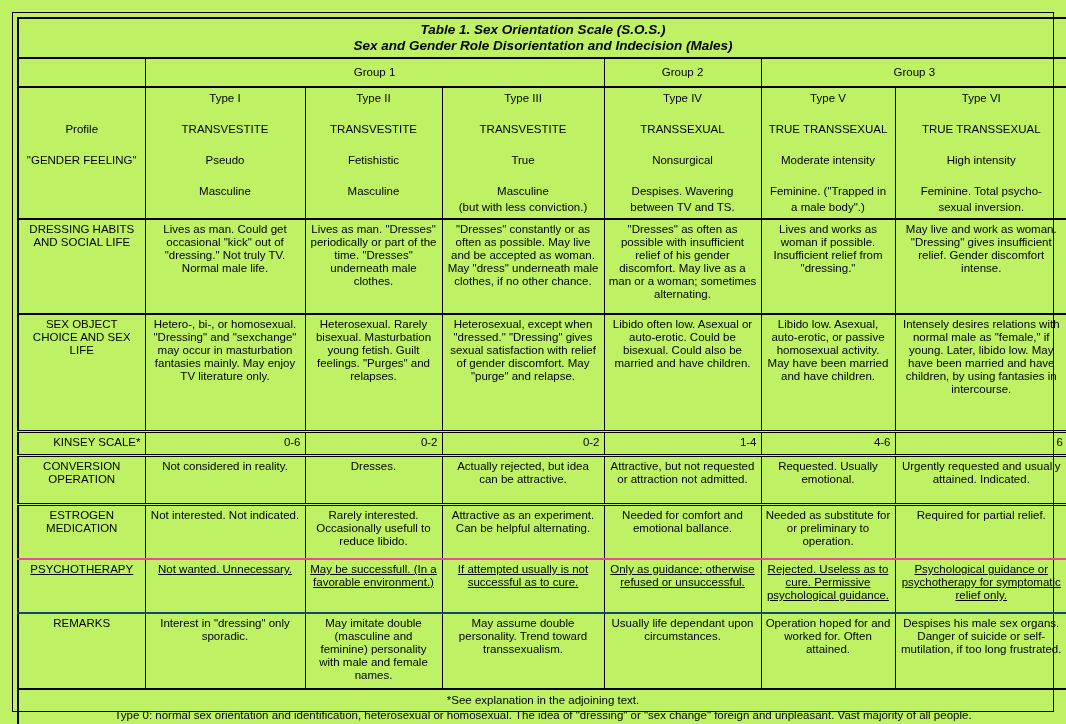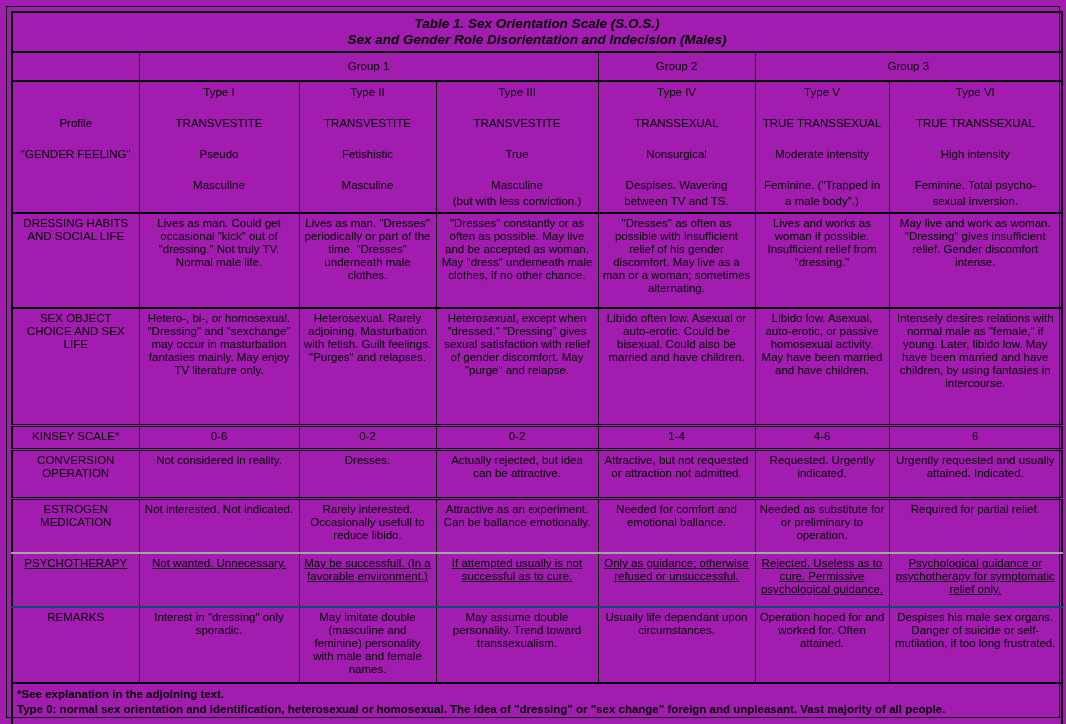--- a/index.html
+++ b/index.html
@@ -1,18 +1,18 @@
 <!DOCTYPE html>
 <html><head>
 <meta charset="utf-8">
 <style>
   html,body{margin:0;padding:0;background:#ffffff;}
   .page{
-    width:1066px;height:724px;box-sizing:border-box;background:#a21caf;
-    padding:6px;font-family:"Liberation Sans", sans-serif;color:#000;
+    width:1066px;height:724px;box-sizing:border-box;background:#bef264;
+    padding:12px;font-family:"Liberation Sans", sans-serif;color:#000;
   }
   .frame{
     box-sizing:border-box;width:100%;height:100%;
     border:1px solid #000;padding:4px;
   }
   table.sos{
     border-collapse:collapse;table-layout:fixed;width:1050px;
     border:2px solid #000;
   }
   table.sos td{
@@ -30,40 +30,40 @@
   col.c-t6{width:173px}
   
   td.vdouble{border-left:3px double #000;}
   td.vgroup{border-left:2px solid #000;}
   
   tr.r-title td{border-bottom:2px solid #000;}
   tr.r-group td{border-bottom:2px solid #000;}
   tr.r-profile td{border-bottom:2px solid #000;}
   tr.r-dressing td{border-bottom:2px solid #000;}
   tr.r-sexobject td{border-bottom:3px double #000;}
-  tr.r-kinsey td{border-bottom:3px double #000;}
+  tr.r-kinsey td{border-bottom:3px double #000;text-align:right;}
   tr.r-conversion td{border-bottom:3px double #000;}
-  tr.r-estrogen td{border-bottom:2px solid #a3a3a3;}
+  tr.r-estrogen td{border-bottom:2px solid #ec4899;}
   tr.r-psycho td{border-bottom:2px solid #0c4a6e;text-decoration:underline;}
   tr.r-remarks td{border-bottom:2px solid #000;}
   
   tr.r-title td{height:40px;vertical-align:middle;}
   tr.r-group td{height:29px;vertical-align:middle;padding:2px;}
   tr.r-profile td{height:122px;line-height:15.5px;}
   tr.r-dressing td{height:95px;}
   tr.r-sexobject td{height:117px;margin-top:21px;}
   tr.r-kinsey td{height:24px;}
   tr.r-conversion td{height:49px;}
   tr.r-estrogen td{height:55px;}
   tr.r-psycho td{height:54px;}
   tr.r-remarks td{height:76px;}
   tr.r-foot td{height:48px;text-align:left;vertical-align:top;}
   .title-line{font-weight:bold;font-style:italic;font-size:13.5px;line-height:16px;}
   .pre{white-space:pre-line;}
-  .footnote{font-size:11.5px;line-height:15px;text-align:left;font-weight:bold;}
+  .footnote{font-size:11.5px;line-height:15px;text-align:center;}
 </style>
 </head>
 <body>
 
 <div class="page">
   <div class="frame">
     <table class="sos">
       <colgroup>
         <col class="c-label">
           <col class="c-t1">
@@ -149,21 +149,21 @@
         <td>Lives as man. "Dresses" periodically or part of the time. "Dresses" underneath male clothes.</td>
         <td class="vdouble">"Dresses" constantly or as often as possible. May live and be accepted as woman. May "dress" underneath male clothes, if no other chance.</td>
         <td class="vgroup">"Dresses" as often as possible with insufficient relief of his gender discomfort. May live as a man or a woman; sometimes alternating.</td>
         <td class="vgroup">Lives and works as woman if possible. Insufficient relief from "dressing."</td>
         <td>May live and work as woman. "Dressing" gives insufficient relief. Gender discomfort intense.</td>
       </tr>
 
       <tr class="r-sexobject">
         <td>SEX OBJECT CHOICE AND SEX LIFE</td>
         <td>Hetero-, bi-, or homosexual. "Dressing" and "sexchange" may occur in masturbation fantasies mainly. May enjoy TV literature only.</td>
-        <td>Heterosexual. Rarely adjoining. Masturbation with fetish. Guilt feelings. "Purges" and relapses.</td>
+        <td>Heterosexual. Rarely bisexual. Masturbation young fetish. Guilt feelings. "Purges" and relapses.</td>
         <td class="vdouble">Heterosexual, except when "dressed." "Dressing" gives sexual satisfaction with relief of gender discomfort. May "purge" and relapse.</td>
         <td class="vgroup">Libido often low. Asexual or auto-erotic. Could be bisexual. Could also be married and have children.</td>
         <td class="vgroup">Libido low. Asexual, auto-erotic, or passive homosexual activity. May have been married and have children.</td>
         <td>Intensely desires relations with normal male as "female," if young. Later, libido low. May have been married and have children, by using fantasies in intercourse.</td>
       </tr>
 
       <tr class="r-kinsey">
         <td>KINSEY SCALE*</td>
         <td>0-6</td>
         <td>0-2</td>
@@ -172,29 +172,29 @@
         <td class="vgroup">4-6</td>
         <td>6</td>
       </tr>
 
       <tr class="r-conversion">
         <td>CONVERSION OPERATION</td>
         <td>Not considered in reality.</td>
         <td>Dresses.</td>
         <td class="vdouble">Actually rejected, but idea can be attractive.</td>
         <td class="vgroup">Attractive, but not requested or attraction not admitted.</td>
-        <td class="vgroup">Requested. Urgently indicated.</td>
+        <td class="vgroup">Requested. Usually emotional.</td>
         <td>Urgently requested and usually attained. Indicated.</td>
       </tr>
 
       <tr class="r-estrogen">
         <td>ESTROGEN MEDICATION</td>
         <td>Not interested. Not indicated.</td>
         <td>Rarely interested. Occasionally usefull to reduce libido.</td>
-        <td class="vdouble">Attractive as an experiment. Can be ballance emotionally.</td>
+        <td class="vdouble">Attractive as an experiment. Can be helpful alternating.</td>
         <td class="vgroup">Needed for comfort and emotional ballance.</td>
         <td class="vgroup">Needed as substitute for or preliminary to operation.</td>
         <td>Required for partial relief.</td>
       </tr>
 
       <tr class="r-psycho">
         <td>PSYCHOTHERAPY</td>
         <td>Not wanted. Unnecessary.</td>
         <td>May be successfull. (In a favorable environment.)</td>
         <td class="vdouble">If attempted usually is not successful as to cure.</td>

